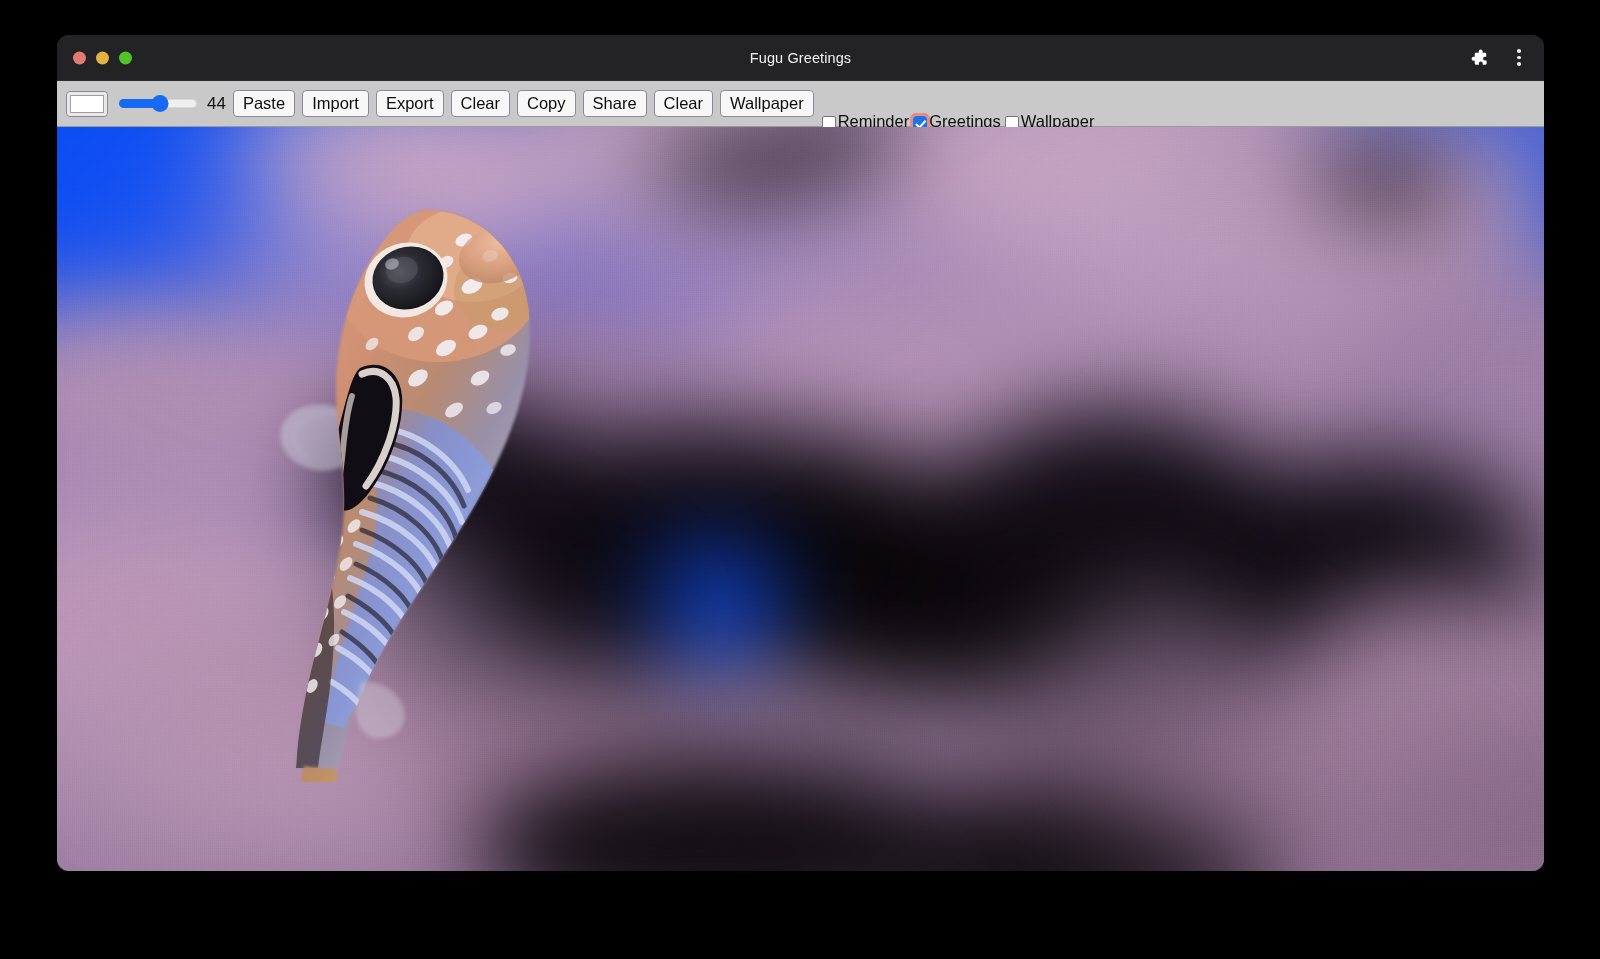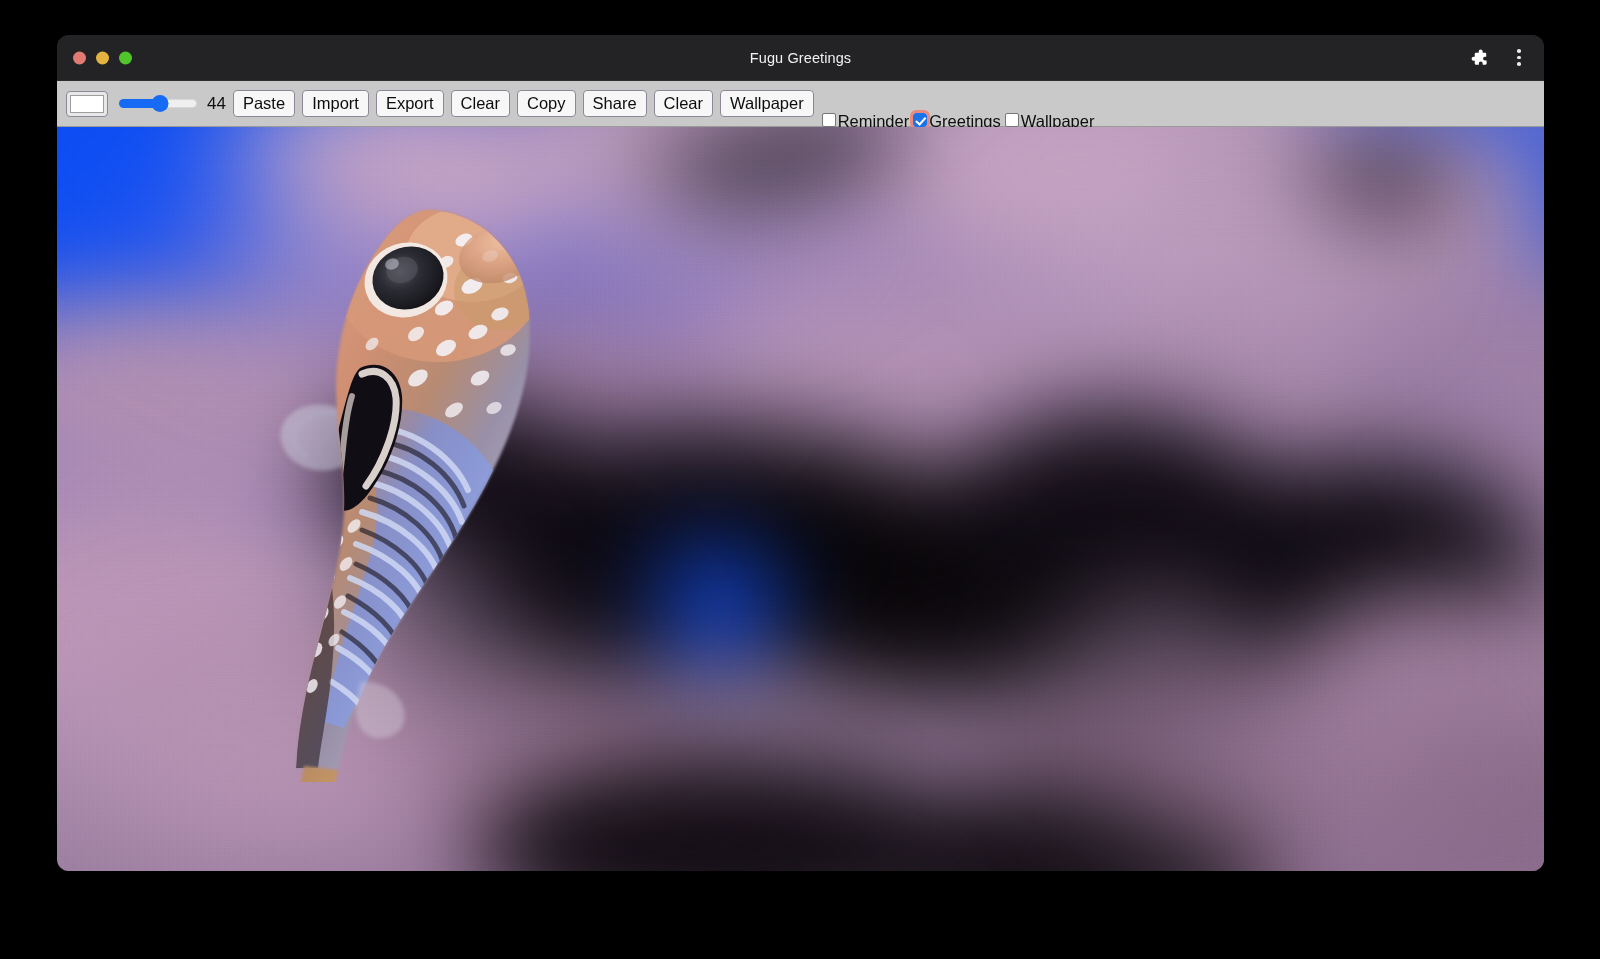--- a/index.html
+++ b/index.html
@@ -197,21 +197,21 @@
   }
 
   .check-group {
     display: flex;
     align-items: center;
     margin-left: 8px;
     flex: none;
   }
   .check-item {
     display: flex;
-    align-items: flex-start;
+    align-items: flex-end;
     gap: 2px;
     margin-left: 4px;
     margin-top: 36px;
   }
   .check-item:first-child { margin-left: 0; }
 
   .cbox {
     width: 14px;
     height: 14px;
     border: 1px solid #767676;

